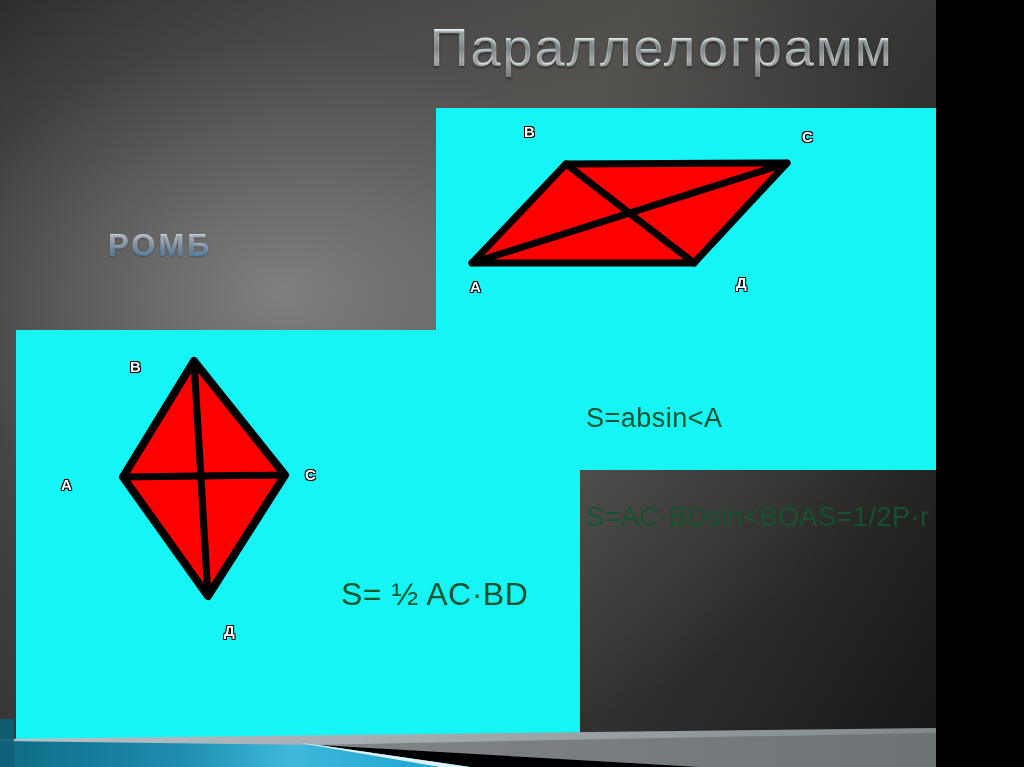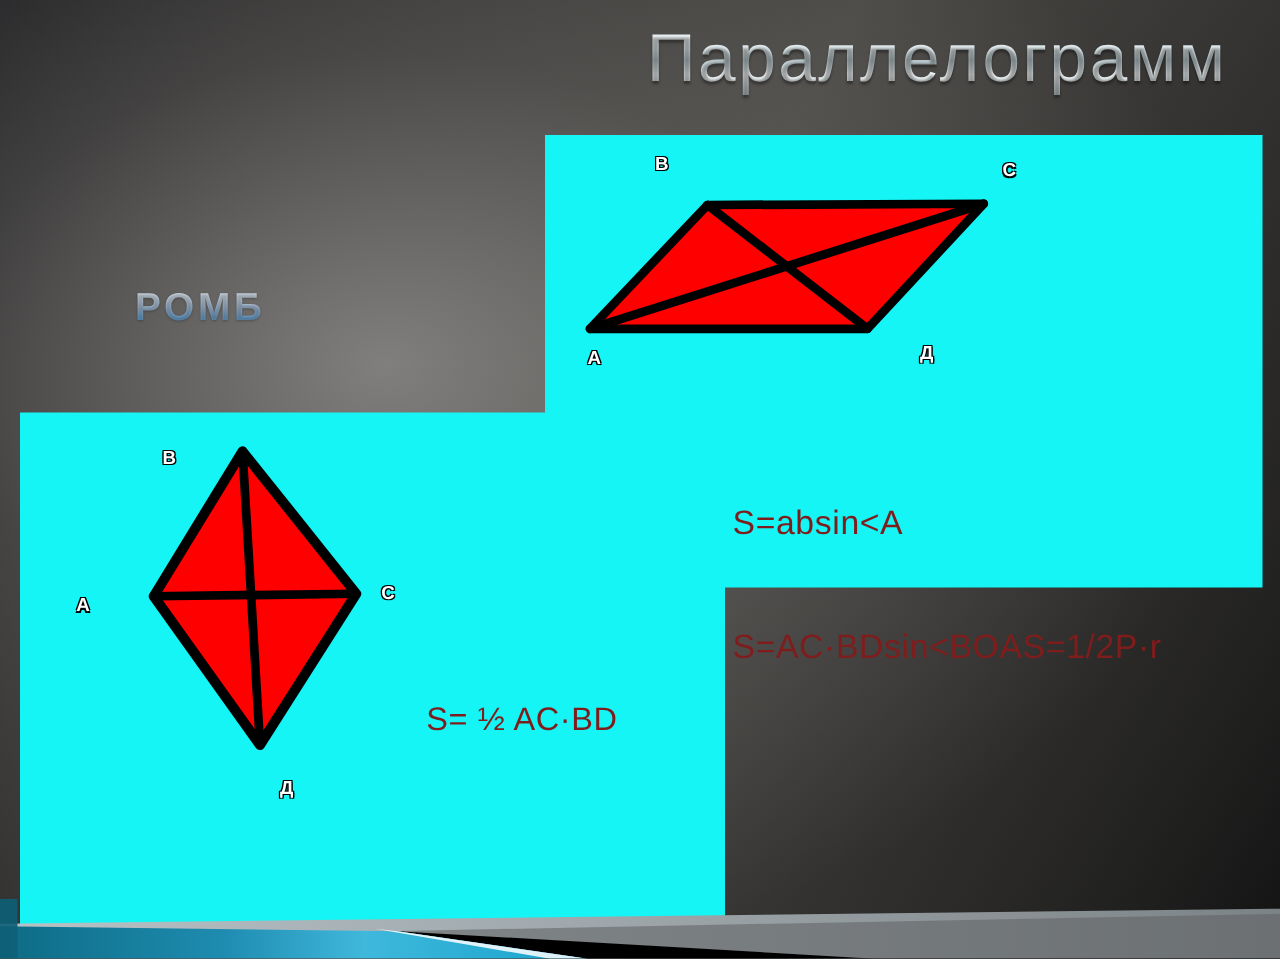--- a/index.html
+++ b/index.html
@@ -2,21 +2,21 @@
 <html><head>
 <meta charset="utf-8">
 <style>
   html, body {
     margin: 0;
     padding: 0;
     background: #000;
   }
   #slide {
     position: relative;
-    width: 1024px;
+    width: 936px;
     height: 767px;
     overflow: hidden;
     font-family: "Liberation Sans", sans-serif;
     background:
       radial-gradient(ellipse 1100px 780px at 30% 38%, rgba(140,138,136,0.85) 0%, rgba(92,90,88,0.55) 32%, rgba(40,39,38,0.25) 62%, rgba(12,12,12,0.05) 85%),
       linear-gradient(118deg, #16161a 0%, #3a3937 28%, #55534f 48%, #3b3a38 68%, #141414 100%);
   }
 
   
   .slide-title {
@@ -66,35 +66,35 @@
     left: 16px;
     top: 330px;
     width: 564px;
     height: 415px;
   }
 
   .fig { position: absolute; left: 0; top: 0; }
 
   .formula {
     position: absolute;
-    color: #7f1d1d;
+    color: #14532d;
     font-size: 26px;
     line-height: 1.22;
     letter-spacing: 0.5px;
     white-space: pre;
   }
   #formula-parallelogram {
     left: 150px;
     top: 228px;
     font-size: 27px;
   }
   #formula-rhombus {
     left: 325px;
     top: 167px;
-    font-size: 26px;
+    font-size: 32px;
   }
 
   .vlabel {
     position: absolute;
     color: #ffffff;
     font-size: 15px;
     font-weight: 700;
     text-shadow:
       -1px -1px 0 #000, 1px -1px 0 #000,
       -1px  1px 0 #000, 1px  1px 0 #000;

